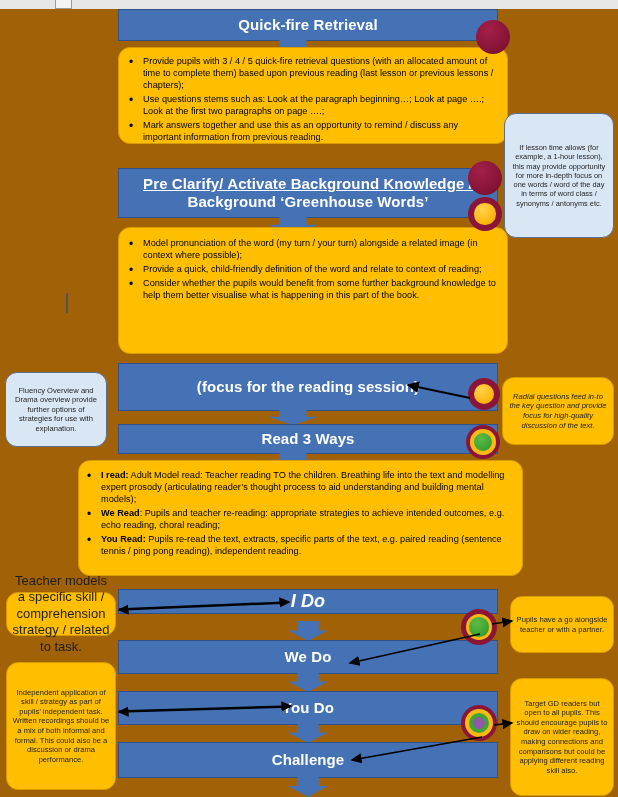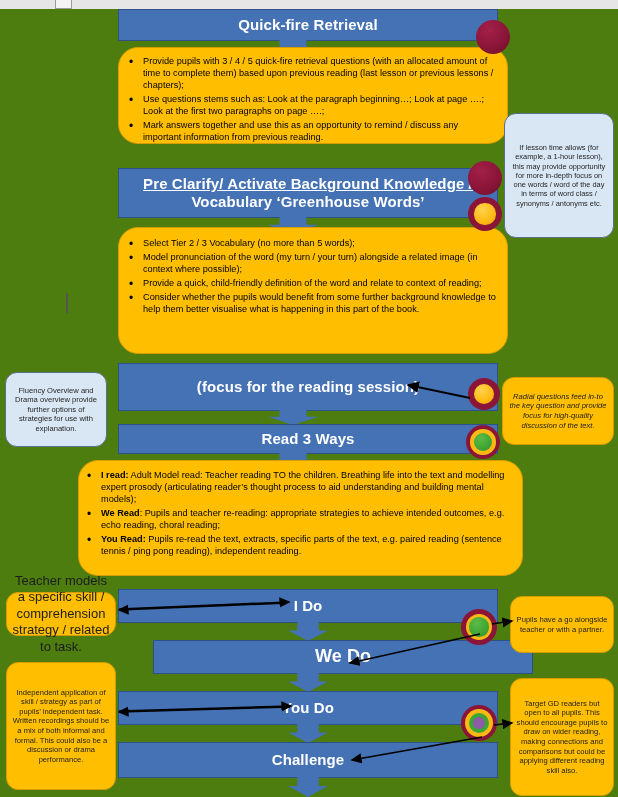--- a/index.html
+++ b/index.html
@@ -7,21 +7,21 @@
     padding: 0;
     background: #ffffff;
   }
   body {
     font-family: "Liberation Sans", sans-serif;
   }
   #canvas {
     position: relative;
     width: 618px;
     height: 797px;
-    background: #4d7c0f;
+    background: #a16207;
     overflow: hidden;
   }
   .topbar {
     position: absolute;
     left: 0; top: 0;
     width: 618px; height: 9px;
     background: #e6e6e6;
   }
   .tophandle {
     position: absolute;
@@ -61,21 +61,21 @@
     position: absolute;
     background: #4472B4;
     clip-path: polygon(23% 0%, 77% 0%, 77% 48%, 100% 48%, 50% 100%, 0% 48%, 23% 48%);
   }
 
   
   .orangebox {
     position: absolute;
     background: #FFBF00;
     border: 1px solid #d79b00;
-    border-radius: 20px;
+    border-radius: 12px;
     box-sizing: border-box;
     color: #000000;
     overflow: hidden;
   }
   .orangebox ul {
     margin: 0;
     padding: 0;
     list-style: none;
   }
   .orangebox li {
@@ -197,27 +197,26 @@
   </div>
 
   <div class="circ circ-plain" style="left:476px; top:20px; width:34px; height:34px;"></div>
 
   <div class="callout callout-blue" style="left:504px; top:113px; width:110px; height:125px; font-size:7.4px;">
     <div class="inner">If lesson time allows (for example, a 1-hour lesson), this may provide opportunity for more in-depth focus on one words / word of the day in terms of word class / synonyms / antonyms etc.</div>
   </div>
 
   <div class="bluebar" style="left:118px; top:168px; width:380px; height:50px; font-size:15px; flex-direction:column;">
     <span class="u">Pre Clarify/ Activate Background Knowledge /</span>
-    <span>Vocabulary ‘Greenhouse Words’</span>
+    <span>Background ‘Greenhouse Words’</span>
   </div>
   <div class="arrowdown" style="left:268px; top:216px; width:50px; height:18px;"></div>
 
   <div class="orangebox" style="left:118px; top:227px; width:390px; height:127px; padding:10px 10px 6px 8px; font-size:9.2px;">
     <ul>
-      <li><span>Select Tier 2 / 3 Vocabulary (no more than 5 words);</span></li>
       <li><span>Model pronunciation of the word (my turn / your turn) alongside a related image (in context where possible);</span></li>
       <li><span>Provide a quick, child-friendly definition of the word and relate to context of reading;</span></li>
       <li><span>Consider whether the pupils would benefit from some further background knowledge to help them better visualise what is happening in this part of the book.</span></li>
     </ul>
   </div>
 
   <div class="circ circ-plain" style="left:468px; top:161px; width:34px; height:34px;"></div>
   <div class="circ circ-ring2" style="left:468px; top:197px; width:34px; height:34px;">
     <div class="c2"></div>
   </div>
@@ -251,26 +250,26 @@
       <li><span class="b">You Read:</span><span> Pupils re-read the text, extracts, specific parts of the text, e.g. paired reading (sentence tennis / ping pong reading), independent reading.</span></li>
     </ul>
   </div>
 
   <div class="circ circ-ring3" style="left:466px; top:425px; width:34px; height:34px;">
     <div class="c2">
       <div class="c3"></div>
     </div>
   </div>
 
-  <div class="bluebar" style="left:118px; top:589px; width:380px; height:34px; font-size:15px;">
+  <div class="bluebar" style="left:118px; top:589px; width:380px; height:25px; font-size:18px;font-style:italic;">
     <span>I Do</span>
   </div>
   <div class="arrowdown" style="left:288px; top:621px; width:40px; height:20px;"></div>
 
-  <div class="bluebar" style="left:118px; top:640px; width:380px; height:34px; font-size:18px;margin-left:35px;">
+  <div class="bluebar" style="left:118px; top:640px; width:380px; height:34px; font-size:15px;">
     <span>We Do</span>
   </div>
   <div class="arrowdown" style="left:288px; top:672px; width:40px; height:20px;"></div>
 
   <div class="bluebar" style="left:118px; top:691px; width:380px; height:34px; font-size:15px;">
     <span>You Do</span>
   </div>
   <div class="arrowdown" style="left:288px; top:723px; width:40px; height:20px;"></div>
 
   <div class="bluebar" style="left:118px; top:742px; width:380px; height:36px; font-size:15px;">

